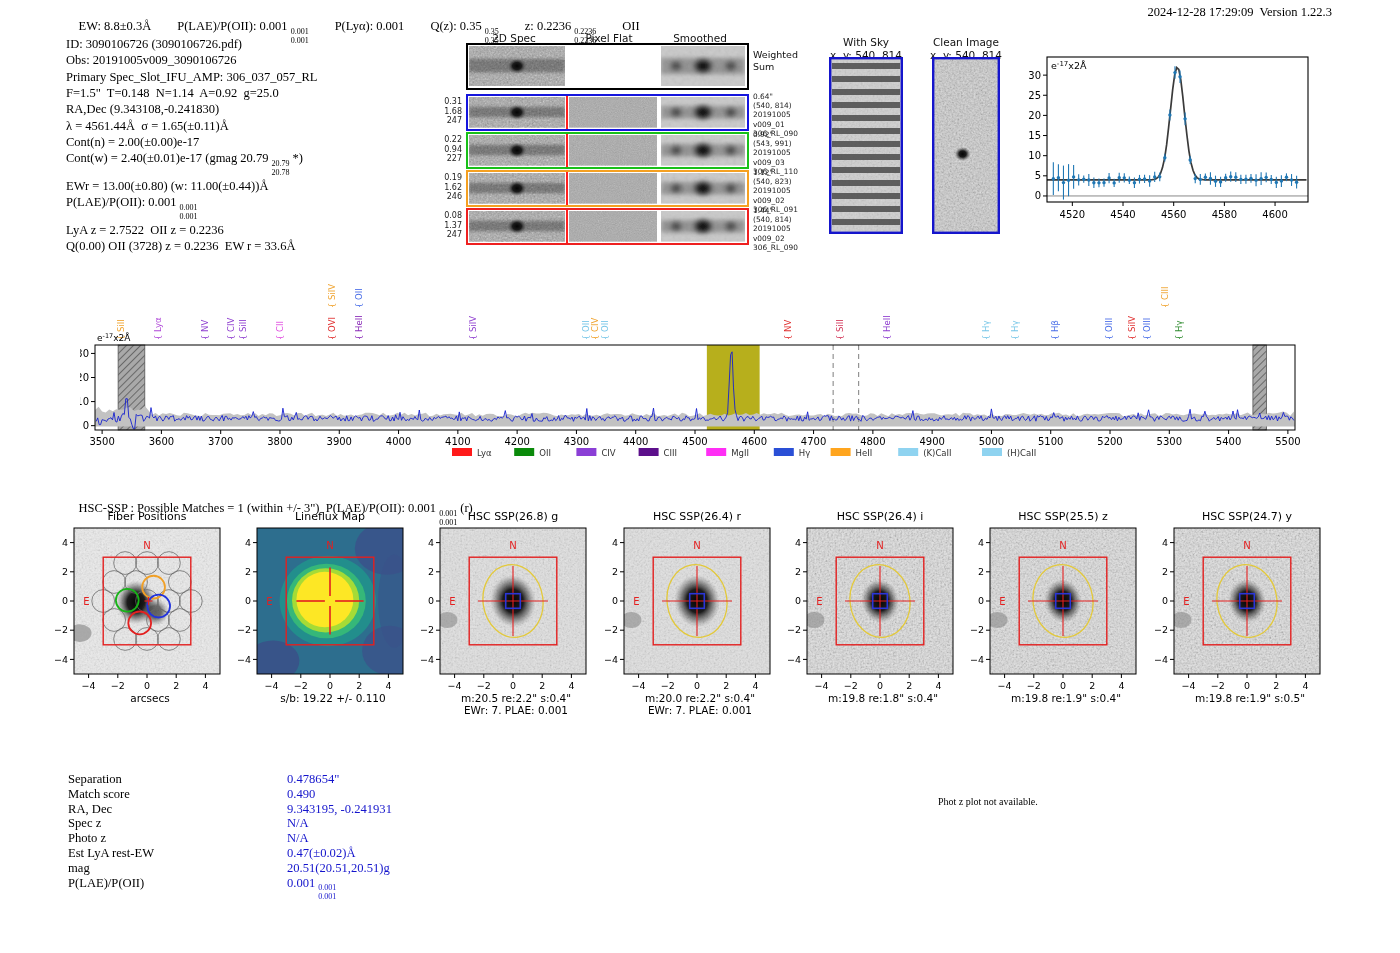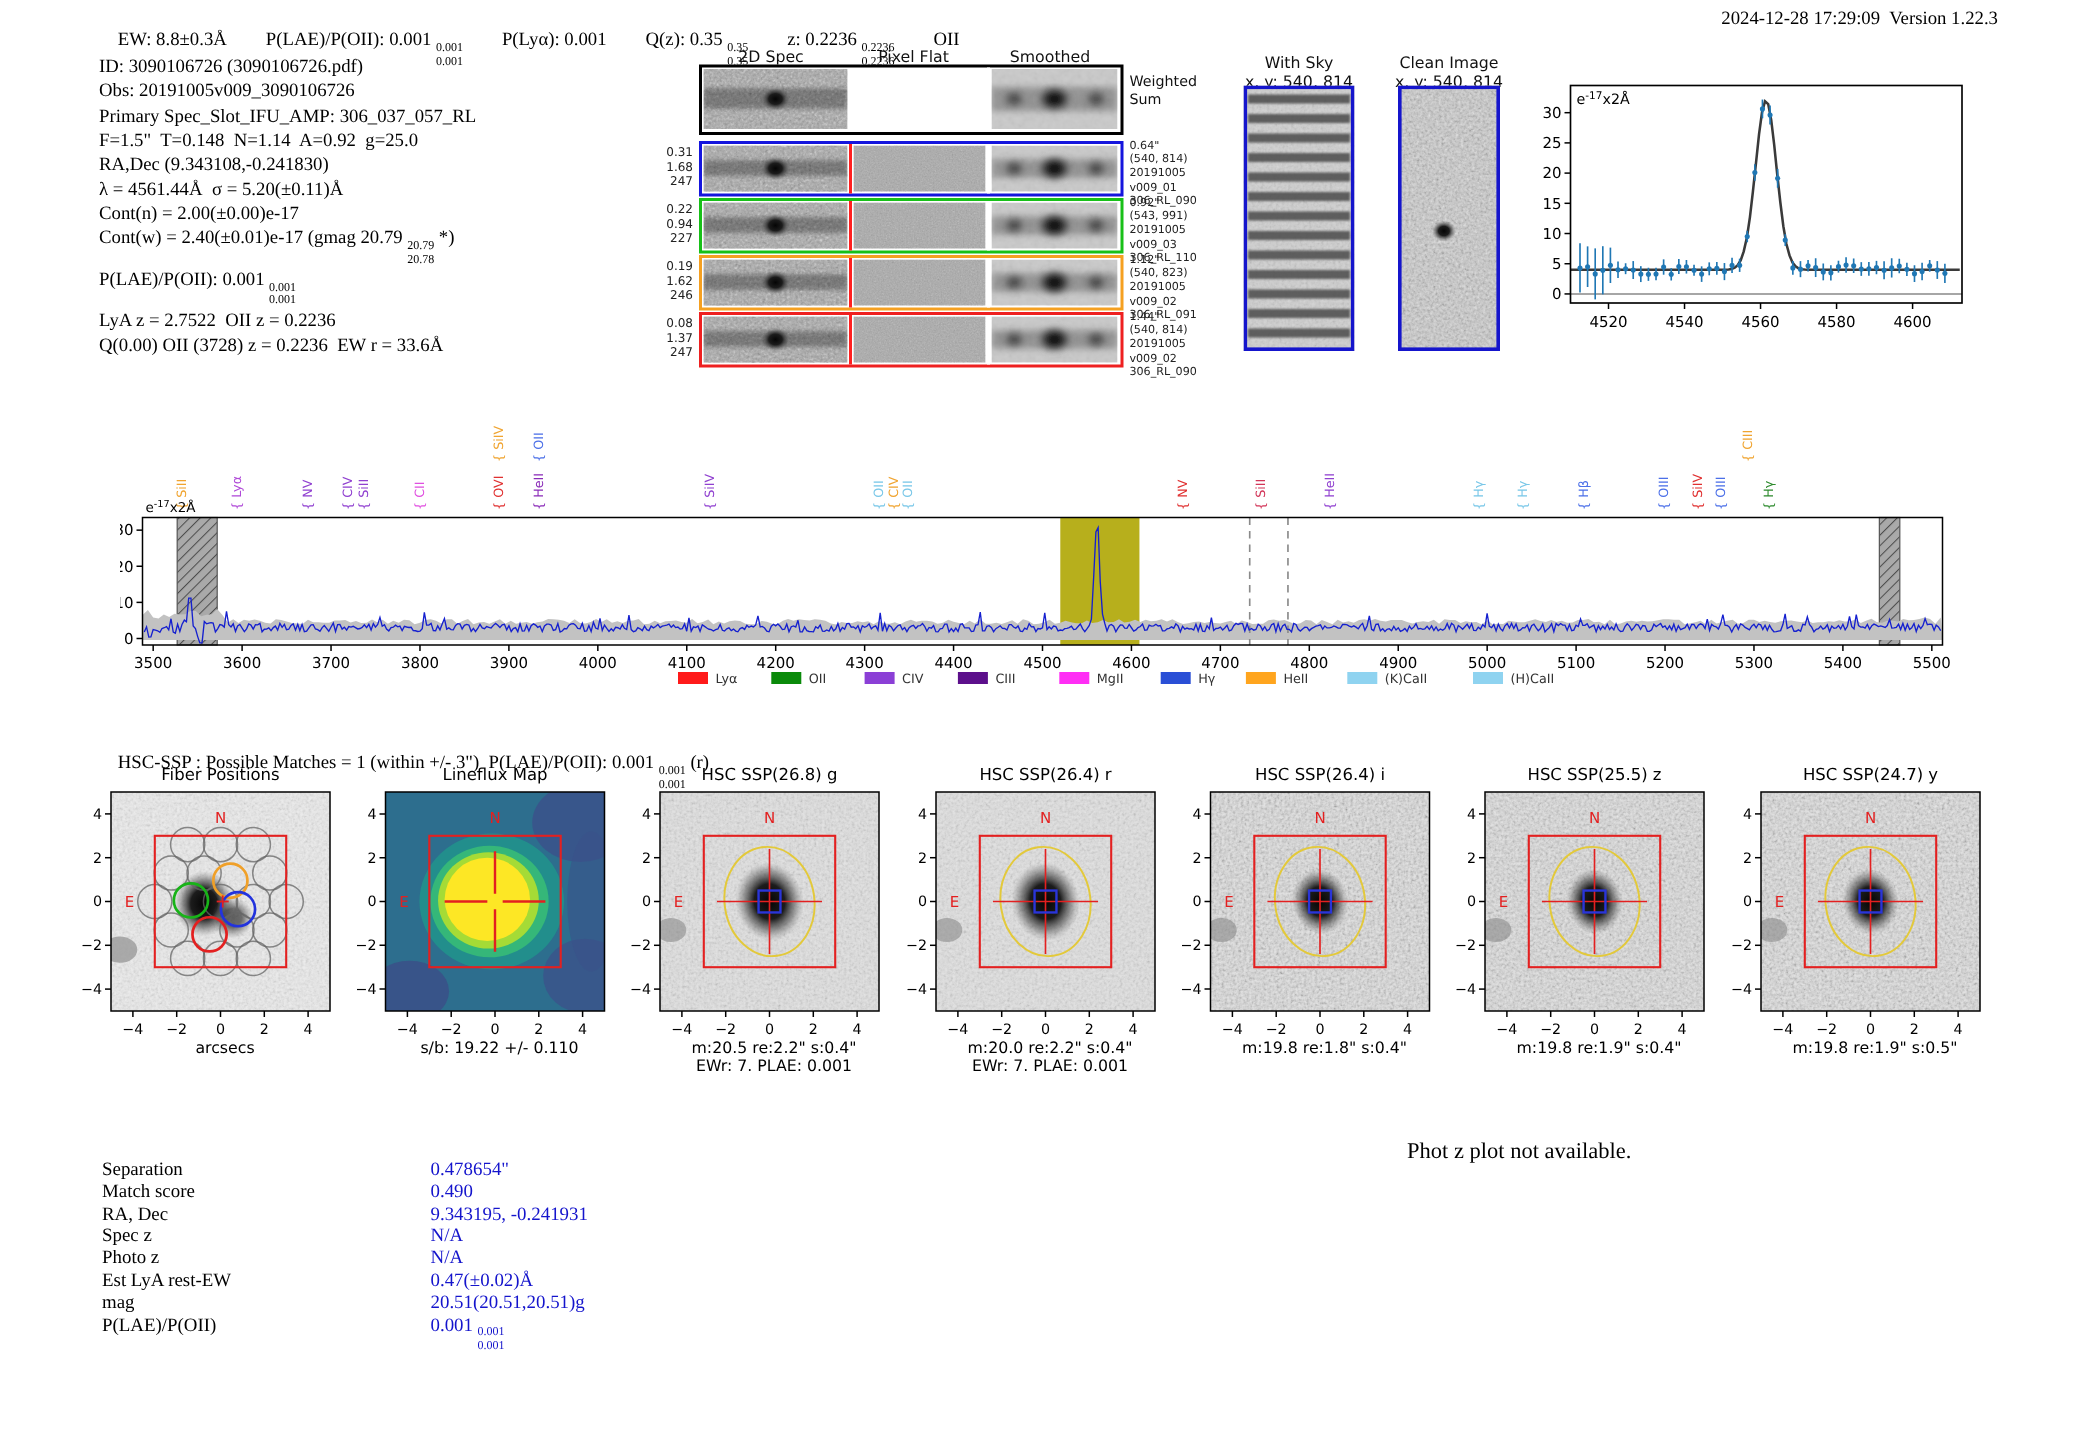--- a/index.html
+++ b/index.html
@@ -17,43 +17,44 @@
   .box{position:absolute;box-sizing:border-box;background:#fff;}
   .sidelab{position:absolute;font-size:8px;line-height:9.5px;color:#222;text-align:right;width:24px;}
   .rightlab{position:absolute;font-size:7.4px;line-height:9.2px;color:#222;white-space:pre;}
   .wslab{position:absolute;font-size:9.5px;line-height:11.5px;color:#111;white-space:pre;}
   .ptitle{position:absolute;font-size:10.5px;line-height:12.5px;color:#111;text-align:center;transform:translateX(-50%);white-space:pre;}
   .hscline{position:absolute;left:66px;top:486px;font-size:12.5px;white-space:pre;}
   #match-table{position:absolute;left:68px;top:772px;font-size:12.6px;line-height:14.8px;}
   .trow{display:flex;}
   .tlab{width:219px;color:#000;white-space:pre;}
   .tval{color:#1414cc;white-space:pre;}
-  .photz{position:absolute;left:938px;top:760px;font-size:15px;white-space:pre;}
+  .photz{position:absolute;left:938px;top:796px;font-size:10px;white-space:pre;}
   svg text{font-family:"DejaVu Sans",sans-serif;}
   .abs{position:absolute;}
 </style>
 </head>
 <body>
 
 <div class="page">
 
   <div class="hdr mono">
     <span class="seg">EW: 8.8±0.3Å</span><span class="seg"><span>P(LAE)/P(OII): 0.001</span><span class="stk"><span>0.001</span><span>0.001</span></span></span><span class="seg">P(Lyα): 0.001</span><span class="seg"><span>Q(z): 0.35</span><span class="stk"><span>0.35</span><span>0.35</span></span></span><span class="seg"><span>z: 0.2236</span><span class="stk"><span>0.2236</span><span>0.2236</span></span></span><span>OII</span>
   </div>
   <div class="hdr-right mono">2024-12-28 17:29:09  Version 1.22.3</div>
 
   <div id="info-block" class="mono">
       <div class="iline">ID: 3090106726 (3090106726.pdf)</div>
       <div class="iline">Obs: 20191005v009_3090106726</div>
       <div class="iline">Primary Spec_Slot_IFU_AMP: 306_037_057_RL</div>
       <div class="iline">F=1.5"  T=0.148  N=1.14  A=0.92  g=25.0</div>
       <div class="iline">RA,Dec (9.343108,-0.241830)</div>
-      <div class="iline">λ = 4561.44Å  σ = 5.20(±0.11)Å</div>
+      <div class="iline">λ = 4561.44Å  σ = 1.65(±0.11)Å</div>
       <div class="iline">Cont(n) = 2.00(±0.00)e-17</div>
       <div class="iline"><span>Cont(w) = 2.40(±0.01)e-17 (gmag 20.79</span><span class="stk"><span>20.79</span><span>20.78</span></span><span> *)</span></div>
+      <div class="iline">EWr = 13.00(±0.80) (w: 11.00(±0.44))Å</div>
       <div class="iline"><span>P(LAE)/P(OII): 0.001</span><span class="stk"><span>0.001</span><span>0.001</span></span></div>
       <div class="iline">LyA z = 2.7522  OII z = 0.2236</div>
       <div class="iline">Q(0.00) OII (3728) z = 0.2236  EW r = 33.6Å</div>
     </div>
 
   <div id="spec2d-area">
       <span class="colhdr" style="left: 514px; top: 32px;">2D Spec</span>
       <span class="colhdr" style="left: 609px; top: 32px;">Pixel Flat</span>
       <span class="colhdr" style="left: 700px; top: 32px;">Smoothed</span>
       <div class="box" style="left: 466px; top: 43px; width: 283px; height: 47px; border: 2.5px solid rgb(0, 0, 0);">

